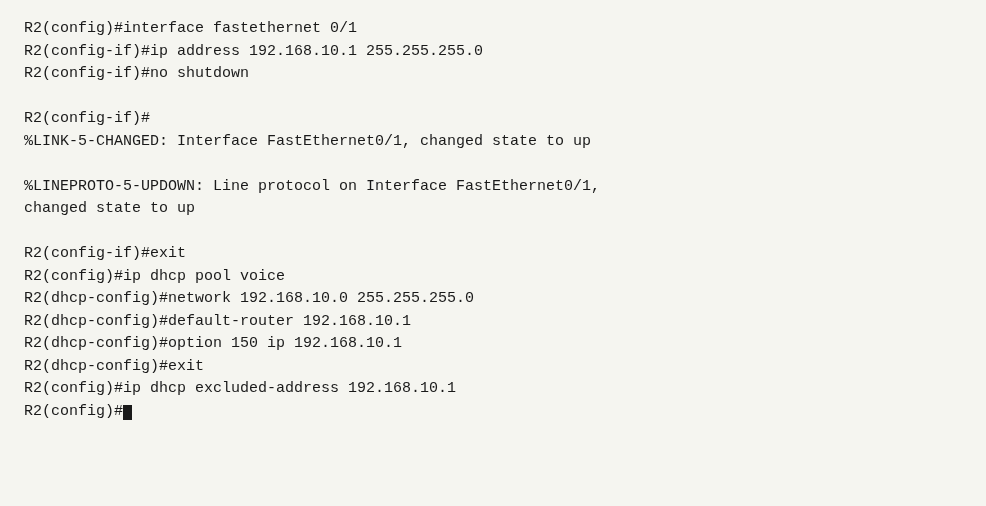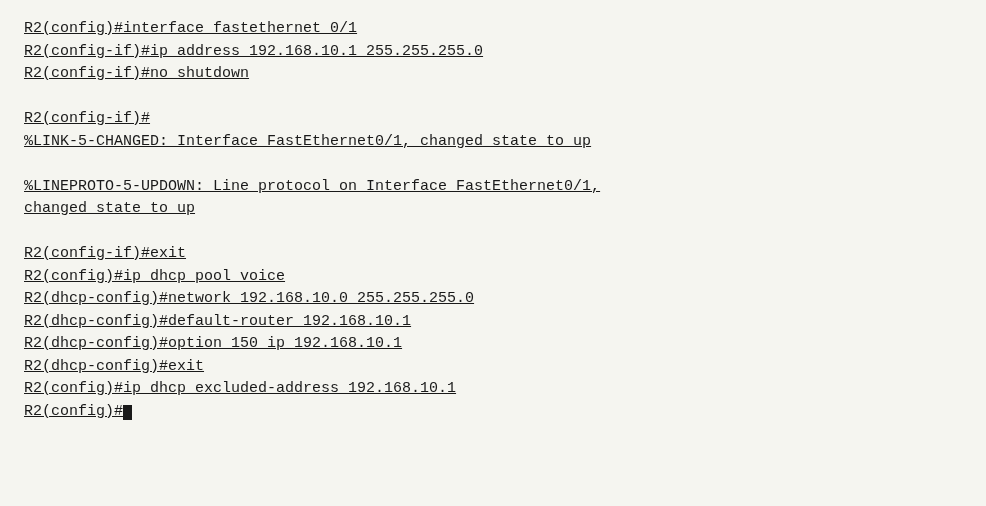--- a/index.html
+++ b/index.html
@@ -13,21 +13,20 @@
       font-size: 15px;
       color: #1a1a1a;
       width: 986px;
       min-height: 506px;
       padding: 18px 24px;
       line-height: 1.5;
     }
     .terminal-content {
       white-space: pre-wrap;
       word-break: break-all;
-      text-decoration: underline;
     }
     .line {
       display: block;
       min-height: 1.5em;
     }
     .cursor {
       display: inline-block;
       width: 9px;
       height: 1em;
       background-color: #1a1a1a;

